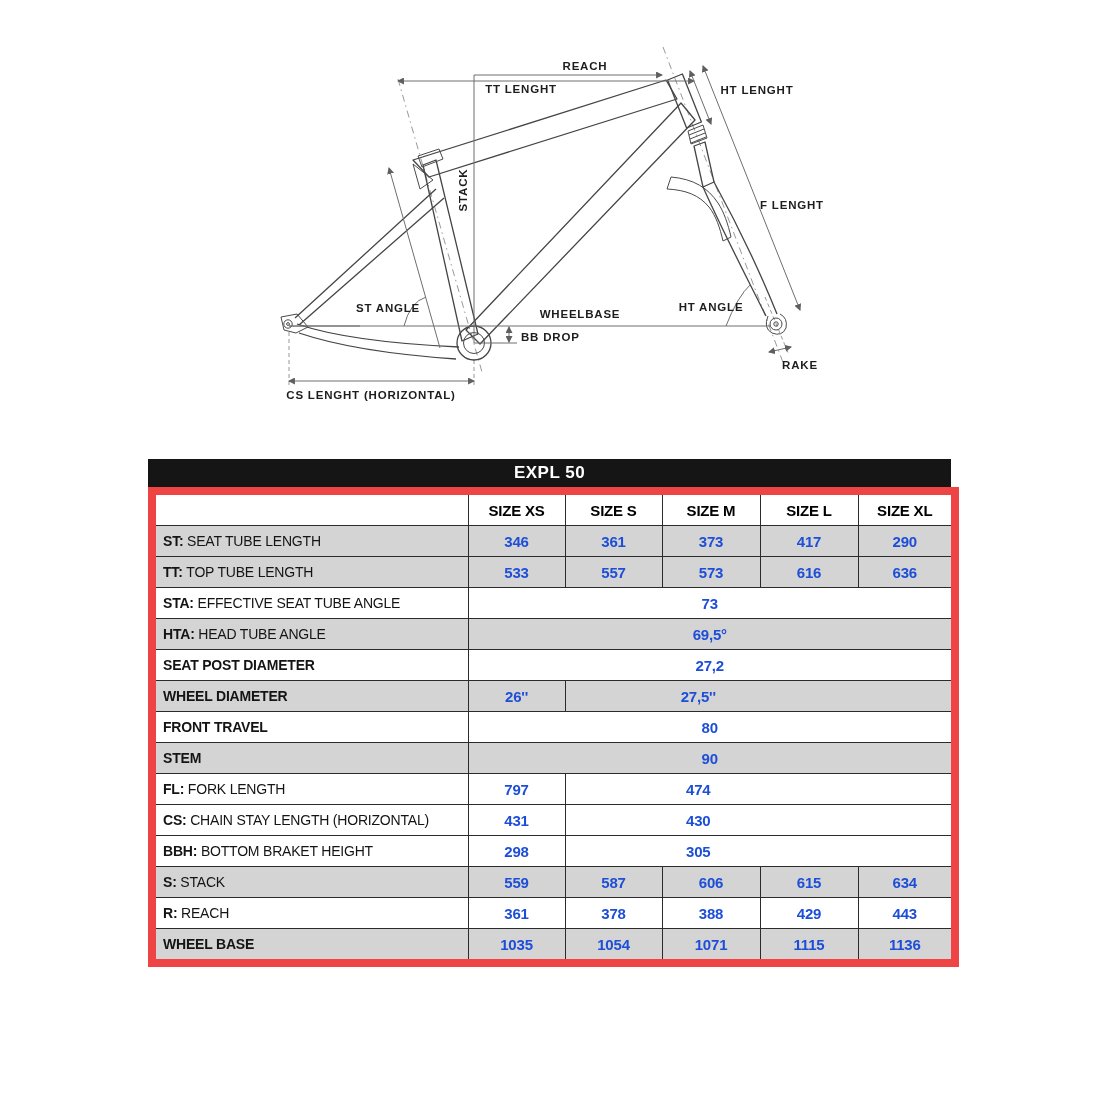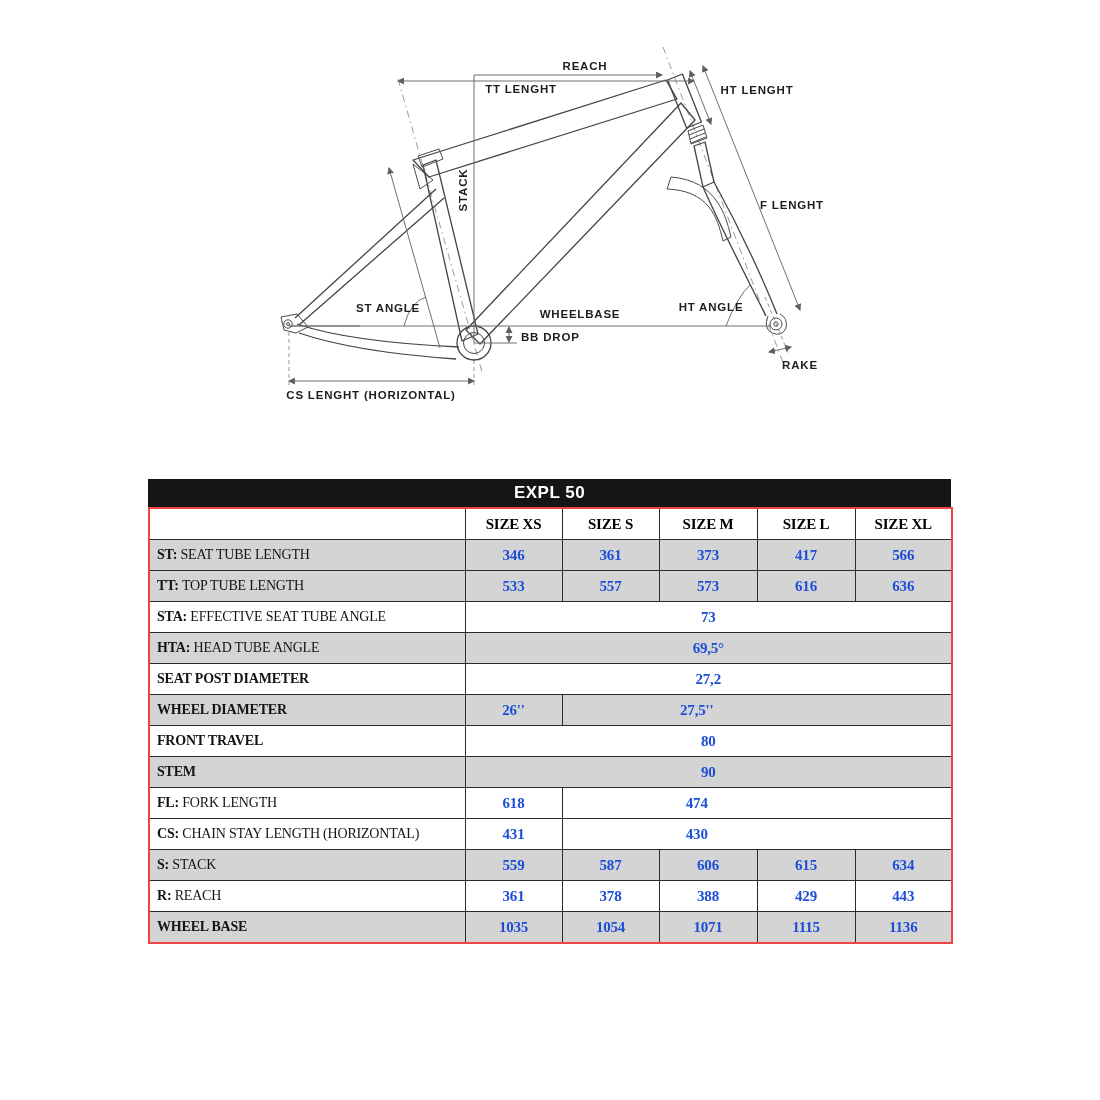--- a/index.html
+++ b/index.html
@@ -10,25 +10,25 @@
   #geo-svg{position:absolute;left:0;top:0;}
   .frame{fill:none;stroke:#454545;stroke-width:1.3;stroke-linejoin:round;}
   .frame-thin{fill:none;stroke:#4a4a4a;stroke-width:1;}
   .dim{stroke:#6e6e6e;stroke-width:1;fill:none;}
   .axis{stroke:#8c8c8c;stroke-width:0.9;fill:none;stroke-dasharray:7 4 1.5 4;}
   .ext{stroke:#8c8c8c;stroke-width:0.9;fill:none;stroke-dasharray:4 3;}
   .dlabel{font-family:"Liberation Sans",sans-serif;font-size:11.5px;font-weight:bold;
           letter-spacing:0.8px;fill:#1d1d1d;}
 
   
-  #table-wrap{position:absolute;left:148px;top:479px;width:803px;}
+  #table-wrap{position:absolute;left:148px;top:459px;width:803px;}
   #table-title{height:28px;line-height:28px;background:#151515;color:#ffffff;
                text-align:center;font-size:17px;font-weight:bold;letter-spacing:0.5px;}
   table{border-collapse:collapse;table-layout:fixed;width:803px;
-        border:2px solid #ef4444;font-family:Liberation Serif, serif;}
+        border:8px solid #ef4444;}
   th,td{border:1.5px solid #2b2b2b;height:30px;padding:0;overflow:hidden;
         white-space:nowrap;}
   th{font-size:15px;font-weight:bold;letter-spacing:-0.2px;text-align:center;background:#fff;}
   td.lbl{padding-left:7px;font-size:14px;letter-spacing:-0.2px;text-align:left;color:#141414;}
   td.lbl .pfx{font-weight:bold;}
   td.lbl .txt{font-weight:normal;}
   td.lbl.allbold .txt{font-weight:bold;}
   td.val{font-size:15px;font-weight:bold;letter-spacing:-0.2px;text-align:center;color:#1d4ed8;}
   td.val.shift{padding-right:120px;}
   tr.shaded td{background:#d4d4d4;}
@@ -124,21 +124,21 @@
           <th>SIZE XL</th>
         </tr>
       </thead>
     <tbody>
         <tr class="shaded">
           <td class="lbl"><span class="pfx">ST: </span><span class="txt">SEAT TUBE LENGTH</span></td>
           <td class="val">346</td>
           <td class="val">361</td>
           <td class="val">373</td>
           <td class="val">417</td>
-          <td class="val">566</td>
+          <td class="val">290</td>
         </tr>
         <tr class="shaded">
           <td class="lbl"><span class="pfx">TT: </span><span class="txt">TOP TUBE LENGTH</span></td>
           <td class="val">533</td>
           <td class="val">557</td>
           <td class="val">573</td>
           <td class="val">616</td>
           <td class="val">636</td>
         </tr>
         <tr class="plain">
@@ -161,27 +161,32 @@
         <tr class="plain">
           <td class="lbl allbold"><span class="txt">FRONT TRAVEL</span></td>
           <td class="val" colspan="5">80</td>
         </tr>
         <tr class="shaded">
           <td class="lbl allbold"><span class="txt">STEM</span></td>
           <td class="val" colspan="5">90</td>
         </tr>
         <tr class="plain">
           <td class="lbl"><span class="pfx">FL: </span><span class="txt">FORK LENGTH</span></td>
-          <td class="val">618</td>
+          <td class="val">797</td>
           <td class="val shift" colspan="4">474</td>
         </tr>
         <tr class="plain">
           <td class="lbl"><span class="pfx">CS: </span><span class="txt">CHAIN STAY LENGTH (HORIZONTAL)</span></td>
           <td class="val">431</td>
           <td class="val shift" colspan="4">430</td>
+        </tr>
+        <tr class="plain">
+          <td class="lbl"><span class="pfx">BBH: </span><span class="txt">BOTTOM BRAKET HEIGHT</span></td>
+          <td class="val">298</td>
+          <td class="val shift" colspan="4">305</td>
         </tr>
         <tr class="shaded">
           <td class="lbl"><span class="pfx">S: </span><span class="txt">STACK</span></td>
           <td class="val">559</td>
           <td class="val">587</td>
           <td class="val">606</td>
           <td class="val">615</td>
           <td class="val">634</td>
         </tr>
         <tr class="plain">

